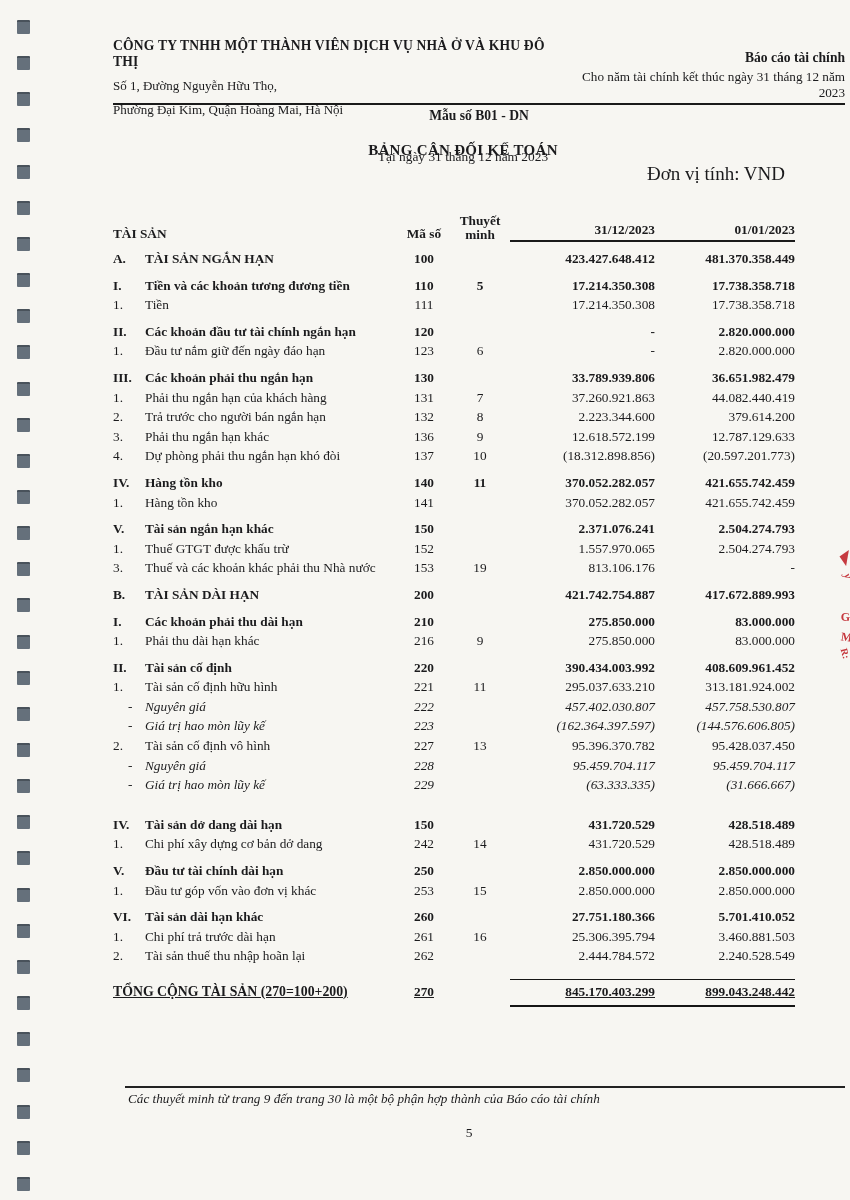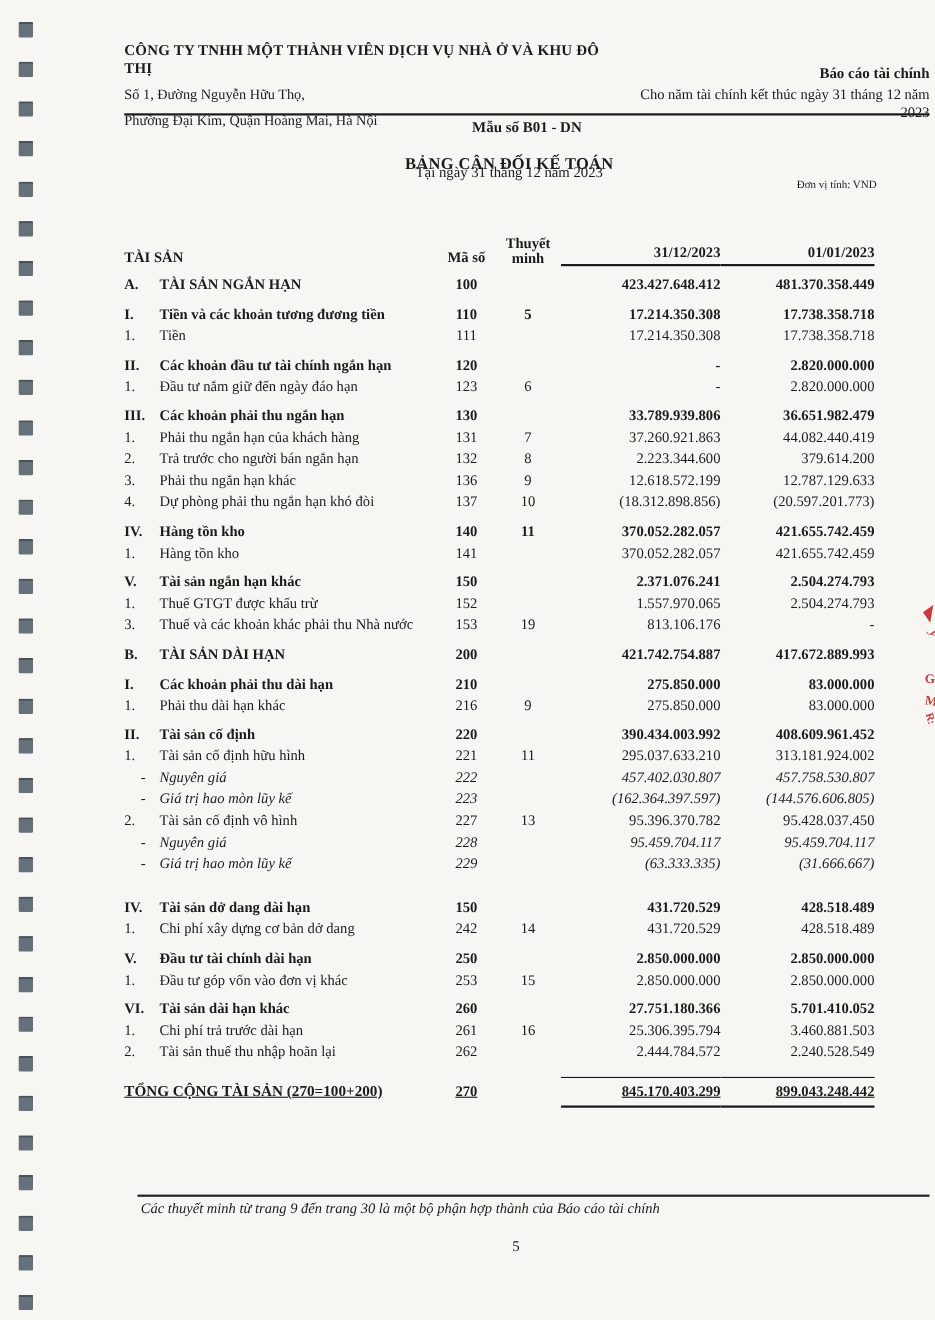--- a/index.html
+++ b/index.html
@@ -12,31 +12,31 @@
     font-family:"Liberation Serif","DejaVu Serif",serif;
     color:#1b1b1d;
   }
   
   .hole{
     position:absolute;left:17px;width:13px;height:12px;
     background:#65707b;border-top:2px solid #49525b;border-radius:1px;
   }
   
   .hdr{position:absolute;left:113px;top:38px;width:732px;}
-  .hdr-top{display:flex;justify-content:space-between;align-items:center;}
+  .hdr-top{display:flex;justify-content:space-between;align-items:flex-start;}
   .company{font-weight:bold;font-size:13.6px;letter-spacing:.2px;}
   .addr{font-size:13px;margin-top:8px;}
   .report-block{text-align:right;padding-top:12px;}
   .report-label{font-weight:bold;font-size:13.6px;}
   .report-period{font-size:13.2px;margin-top:3px;}
   .hdr-rule{position:absolute;left:113px;top:103px;width:732px;height:2px;background:#1a1a1a;}
   .form-no{position:absolute;right:5px;top:108px;font-weight:bold;font-size:13.6px;text-align:center;width:732px;left:113px;}
   .doc-title{position:absolute;left:113px;top:142px;width:700px;text-align:center;font-weight:bold;font-size:15px;letter-spacing:.3px;}
   .doc-subtitle{position:absolute;left:113px;top:149px;width:700px;text-align:center;font-size:13.4px;}
-  .unit{position:absolute;left:125px;top:163px;width:672px;text-align:right;font-size:10px;}
+  .unit{position:absolute;left:113px;top:163px;width:672px;text-align:right;font-size:19px;}
   
   .tbl{position:absolute;left:113px;top:196px;width:682px;font-size:13.3px;}
   .thead,.trow{
     display:grid;
     grid-template-columns:32px 253px 52px 60px 145px 140px;
   }
   .thead{align-items:end;height:46px;margin-bottom:4px;font-weight:bold;}
   .th-assets{grid-column:1/3;}
   .th-code{text-align:center;}
   .th-note{text-align:center;line-height:14px;}

